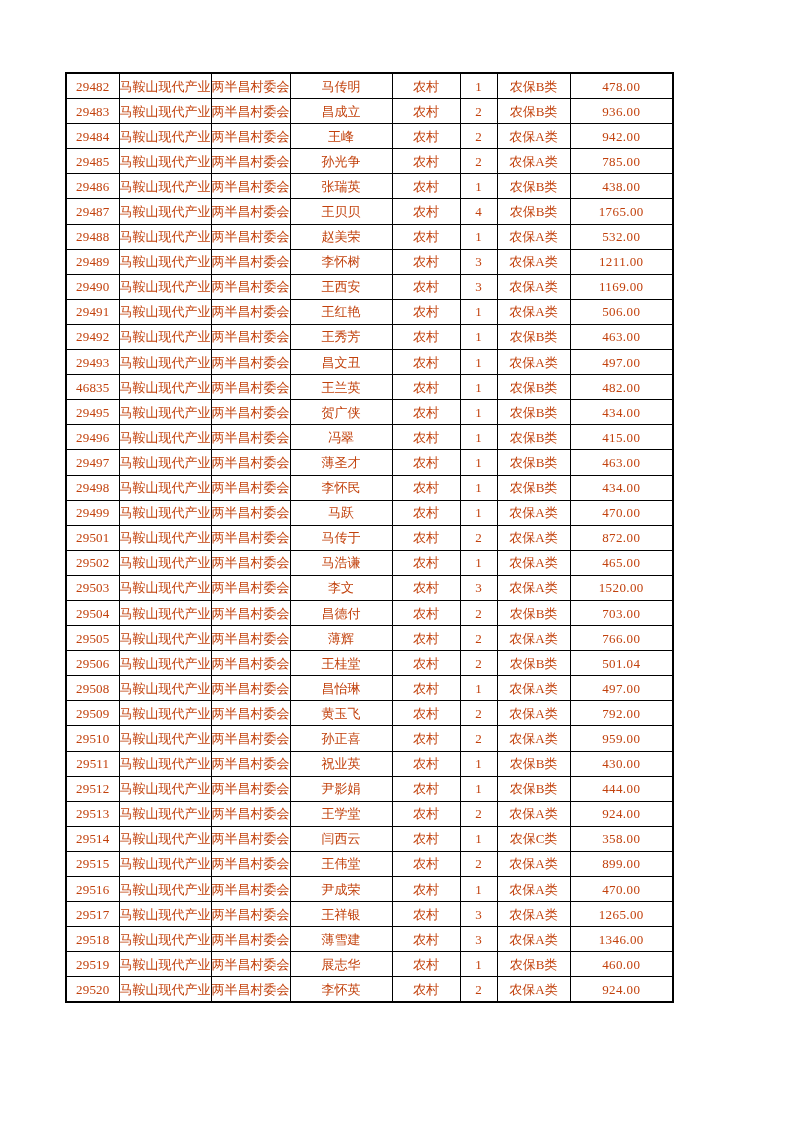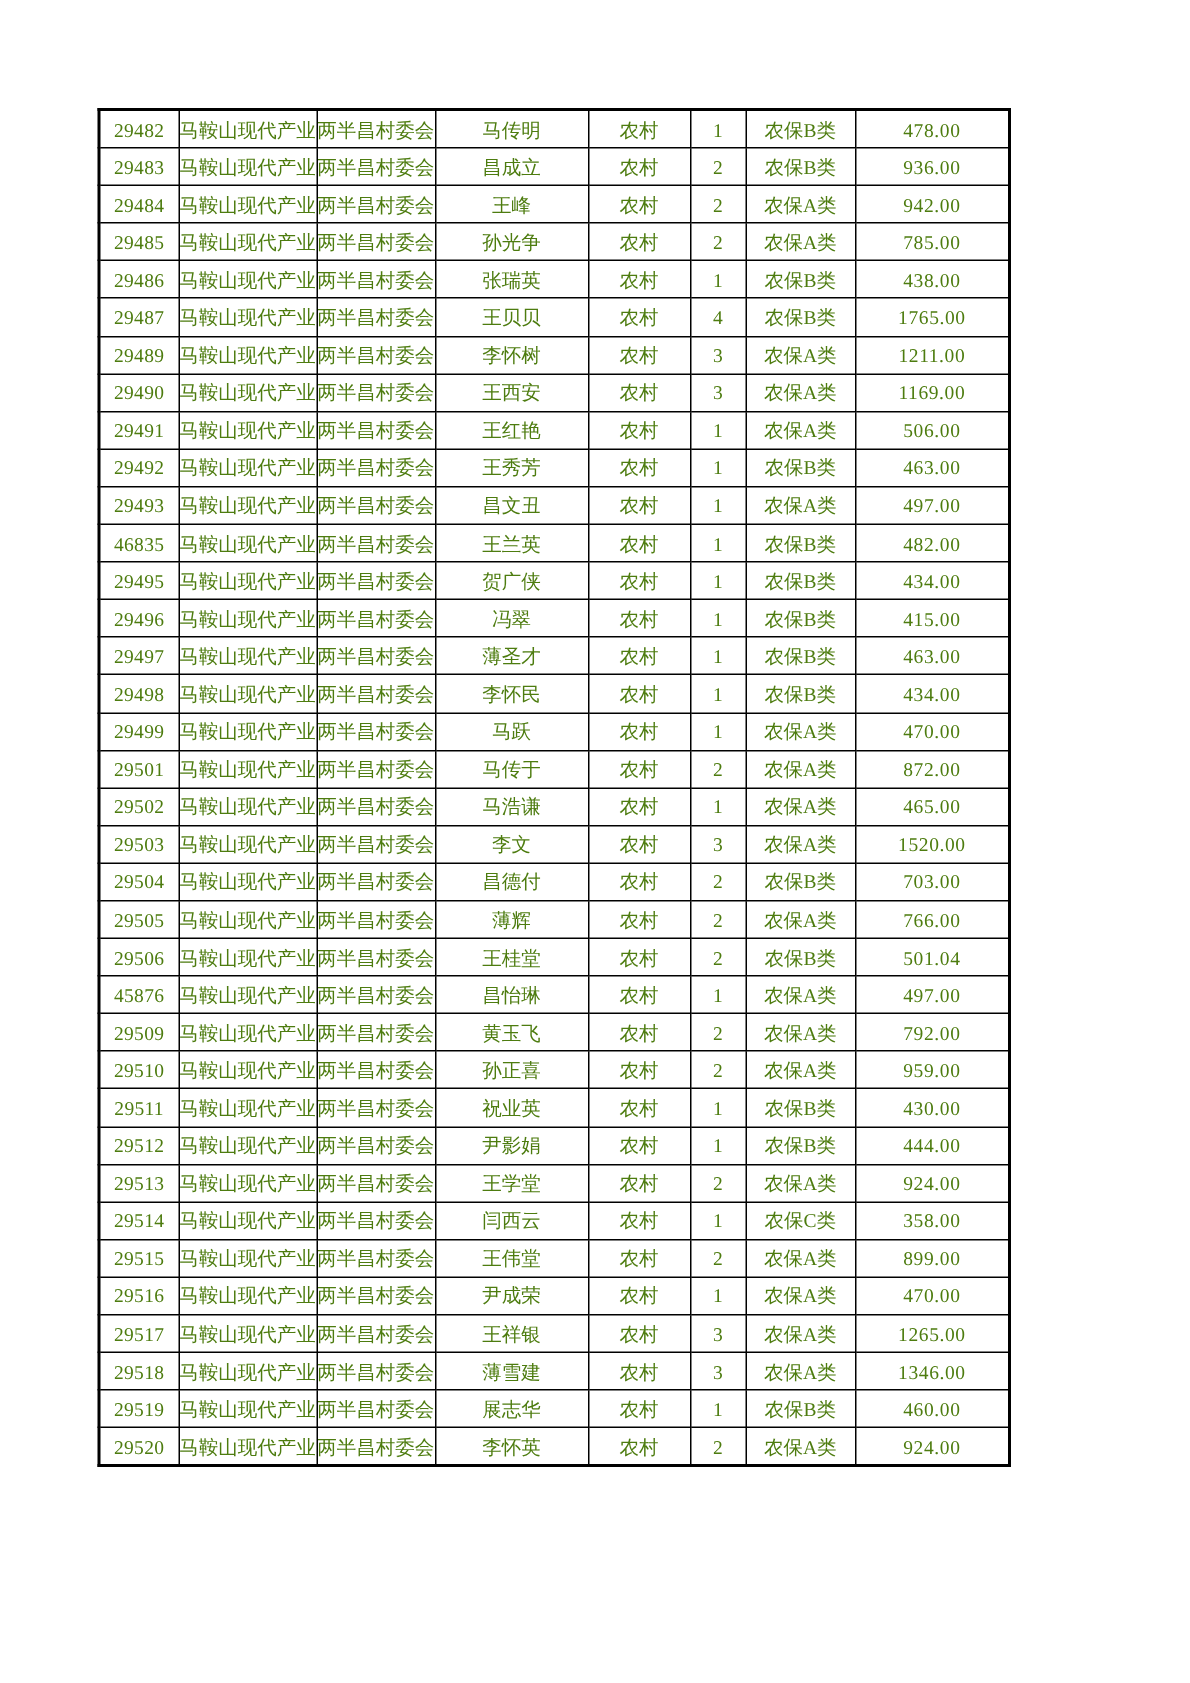--- a/index.html
+++ b/index.html
@@ -7,21 +7,21 @@
     padding: 0;
     background: #ffffff;
   }
   .sheet {
     position: relative;
     width: 793px;
     height: 1122px;
     background: #ffffff;
     overflow: hidden;
     font-family: "Liberation Serif", "DejaVu Serif", serif;
-    color: #4d7c0f;
+    color: #c2410c;
   }
   table.roster {
     position: absolute;
     left: 65px;
     top: 72px;
     border-collapse: collapse;
     table-layout: fixed;
     border: 2px solid #000000;
   }
   table.roster td {
@@ -110,20 +110,30 @@
     <td class="c-serial">29487</td>
     <td class="c-unit">马鞍山现代产业</td>
     <td class="c-village">两半昌村委会</td>
     <td class="c-name">王贝贝</td>
     <td class="c-category">农村</td>
     <td class="c-count">4</td>
     <td class="c-insurance">农保B类</td>
     <td class="c-amount">1765.00</td>
   </tr>
         <tr>
+    <td class="c-serial">29488</td>
+    <td class="c-unit">马鞍山现代产业</td>
+    <td class="c-village">两半昌村委会</td>
+    <td class="c-name">赵美荣</td>
+    <td class="c-category">农村</td>
+    <td class="c-count">1</td>
+    <td class="c-insurance">农保A类</td>
+    <td class="c-amount">532.00</td>
+  </tr>
+        <tr>
     <td class="c-serial">29489</td>
     <td class="c-unit">马鞍山现代产业</td>
     <td class="c-village">两半昌村委会</td>
     <td class="c-name">李怀树</td>
     <td class="c-category">农村</td>
     <td class="c-count">3</td>
     <td class="c-insurance">农保A类</td>
     <td class="c-amount">1211.00</td>
   </tr>
         <tr>
@@ -280,21 +290,21 @@
     <td class="c-serial">29506</td>
     <td class="c-unit">马鞍山现代产业</td>
     <td class="c-village">两半昌村委会</td>
     <td class="c-name">王桂堂</td>
     <td class="c-category">农村</td>
     <td class="c-count">2</td>
     <td class="c-insurance">农保B类</td>
     <td class="c-amount">501.04</td>
   </tr>
         <tr>
-    <td class="c-serial">45876</td>
+    <td class="c-serial">29508</td>
     <td class="c-unit">马鞍山现代产业</td>
     <td class="c-village">两半昌村委会</td>
     <td class="c-name">昌怡琳</td>
     <td class="c-category">农村</td>
     <td class="c-count">1</td>
     <td class="c-insurance">农保A类</td>
     <td class="c-amount">497.00</td>
   </tr>
         <tr>
     <td class="c-serial">29509</td>

